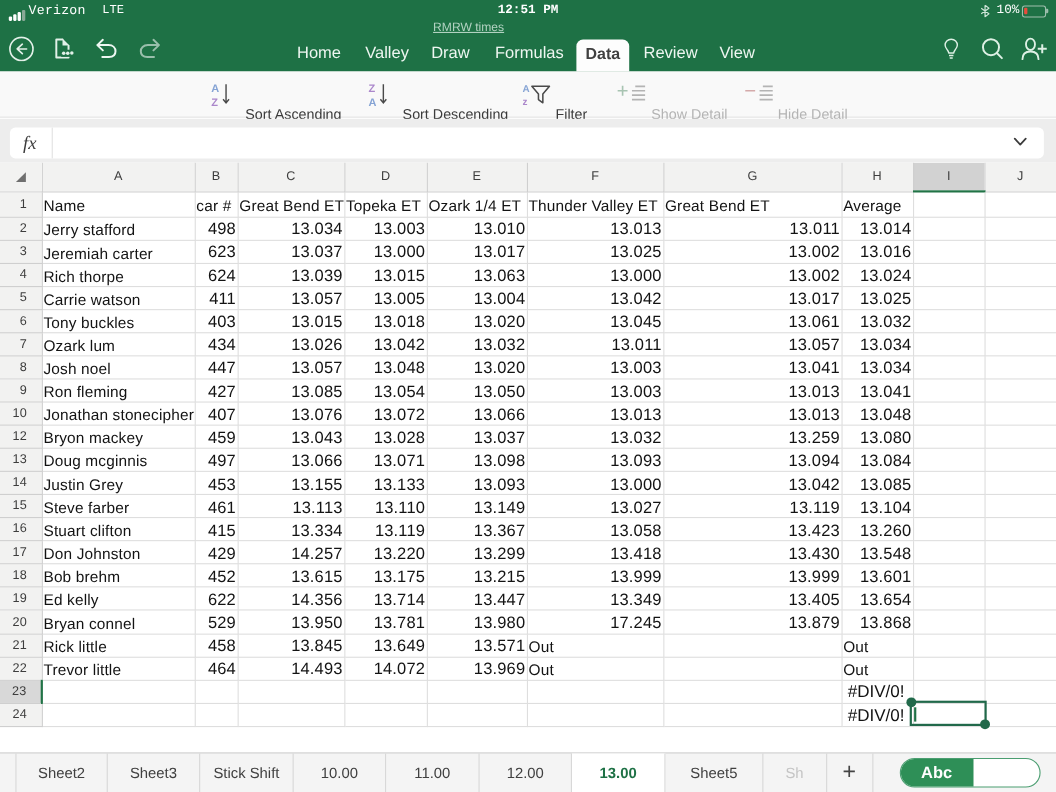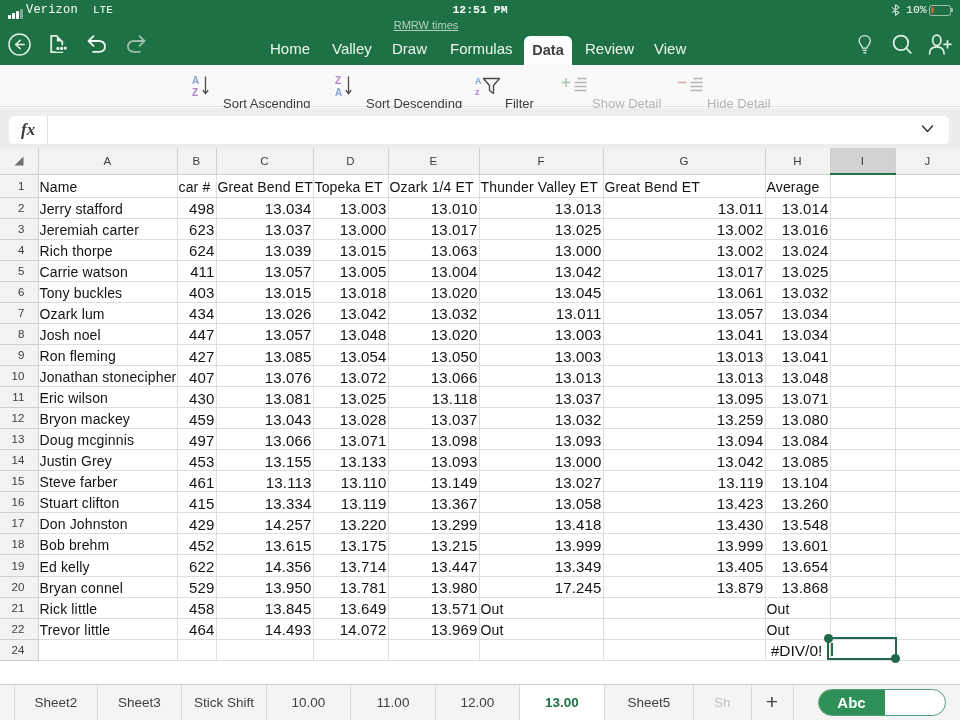--- a/index.html
+++ b/index.html
@@ -26,21 +26,21 @@
 #tabs { position:absolute; top:28px; left:0; width:960px; height:37px; font-size:15px; color:#eef6f1; }
 .rtab { position:absolute; top:12px; }
 #datatab { position:absolute; left:524px; top:8px; width:48px; height:29px; background:#fdfdfd; border-radius:6px 6px 0 0; text-align:center; font-weight:bold; color:#404040; padding-top:6px; font-size:14.5px; }
 
 
 #toolbar { position:absolute; left:0; top:65px; width:960px; height:42px; background:#f9f9f9; border-bottom:1px solid #e4e4e4; font-size:13px; color:#3b3b3b; }
 .tbtxt { position:absolute; top:13px;margin-top:18px; }
 .gray { color:#b4b4b4; }
 
 
-#fbar { position:absolute; left:0; top:108px; width:960px; height:40px; background:#ededed;font-weight:bold; }
+#fbar { position:absolute; left:0; top:108px; width:960px; height:40px; background:#ededed; }
 #finput { position:absolute; left:9px; top:7.5px; width:940px; height:28.5px; background:#fff; border-radius:5px; }
 #fx { position:absolute; left:12px; top:4px; font-family:"Liberation Serif", serif; font-style:italic; font-size:17px; color:#3c3c3c; }
 #chev { position:absolute; right:14px; top:5.5px; }
 
 
 #grid { position:absolute; left:0; top:148px; width:960px; height:536px; background:#fff; }
 table { border-collapse:collapse; table-layout:fixed; width:960px; }
 td,th { overflow:hidden; white-space:nowrap; font-weight:normal; }
 #grid td { border-right:1px solid #dedede; border-bottom:1px solid #dedede; font-size:14px; color:#131313; padding:2px 3px 0 1px; vertical-align:middle; letter-spacing:0.15px; }
 #grid .hd { background:#f2f2f1; border-right:1px solid #cfcfcf; border-bottom:1px solid #cfcfcf; color:#3d3d3d; font-size:11.5px; text-align:center; vertical-align:middle; padding:0; }
@@ -327,33 +327,20 @@
             <td class="num">13.076</td>
             <td class="num">13.072</td>
             <td class="num">13.066</td>
             <td class="num">13.013</td>
             <td class="num">13.013</td>
             <td class="num" style="">13.048</td>
             <td></td>
             <td></td>
           </tr>
           <tr style="height:21.05px">
-            <td class="rh">11</td>
-            <td>Eric wilson</td>
-            <td class="num">430</td>
-            <td class="num">13.081</td>
-            <td class="num">13.025</td>
-            <td class="num">13.118</td>
-            <td class="num">13.037</td>
-            <td class="num">13.095</td>
-            <td class="num" style="">13.071</td>
-            <td></td>
-            <td></td>
-          </tr>
-          <tr style="height:21.05px">
             <td class="rh">12</td>
             <td>Bryon mackey</td>
             <td class="num">459</td>
             <td class="num">13.043</td>
             <td class="num">13.028</td>
             <td class="num">13.037</td>
             <td class="num">13.032</td>
             <td class="num">13.259</td>
             <td class="num" style="">13.080</td>
             <td></td>
@@ -479,20 +466,33 @@
           <tr style="height:21.05px">
             <td class="rh">22</td>
             <td>Trevor little</td>
             <td class="num">464</td>
             <td class="num">14.493</td>
             <td class="num">14.072</td>
             <td class="num">13.969</td>
             <td class="">Out</td>
             <td class=""></td>
             <td class="" style="">Out</td>
+            <td></td>
+            <td></td>
+          </tr>
+          <tr style="height:21.05px">
+            <td class="rh selr">23</td>
+            <td></td>
+            <td class="num"></td>
+            <td class=""></td>
+            <td class=""></td>
+            <td class=""></td>
+            <td class=""></td>
+            <td class=""></td>
+            <td class="err" style="text-align:center;">#DIV/0!</td>
             <td></td>
             <td></td>
           </tr>
           <tr style="height:21.05px">
             <td class="rh">24</td>
             <td></td>
             <td class="num"></td>
             <td class=""></td>
             <td class=""></td>
             <td class=""></td>

